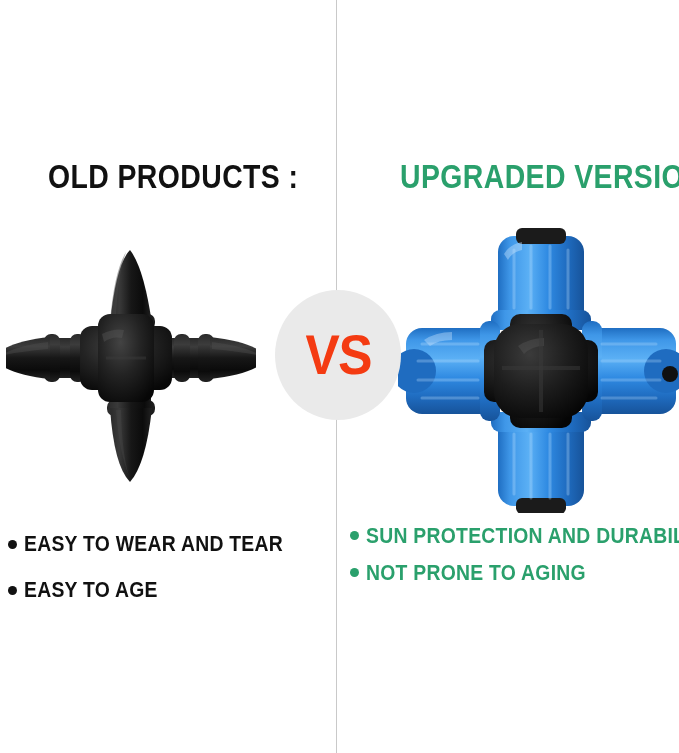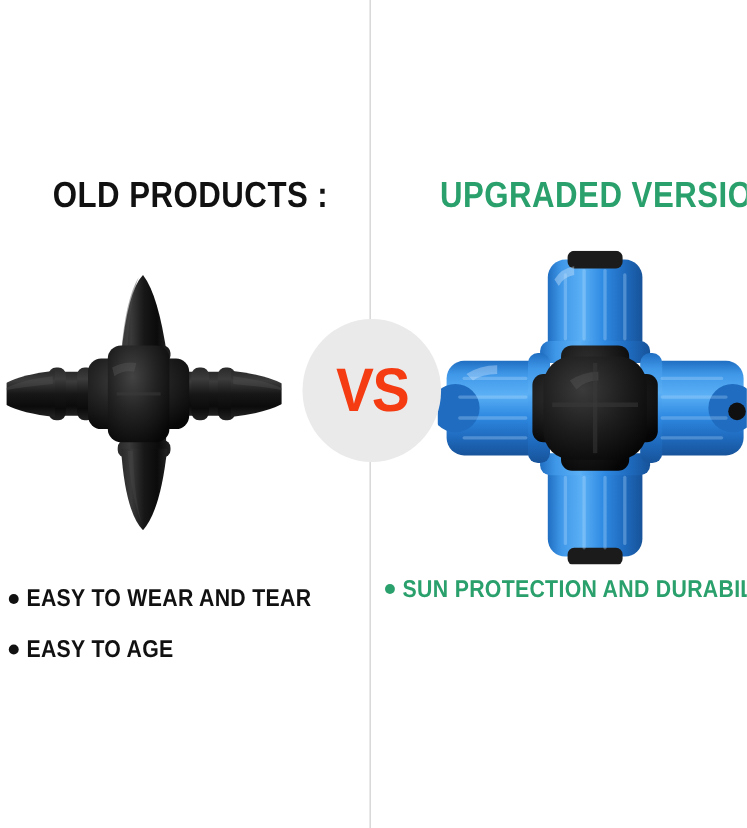--- a/index.html
+++ b/index.html
@@ -311,15 +311,19 @@
         <path d="M143 102 L143 184" stroke="#3a3a3a" stroke-width="4" opacity="0.5"></path>
       </g>
     </svg>
   </div>
 
   <ul id="list-new" class="bullet-list">
     <li class="bullet-item">
       <span class="bullet-dot"></span>
       <span class="bullet-label">SUN PROTECTION AND DURABILITY</span>
     </li>
+    <li class="bullet-item">
+      <span class="bullet-dot"></span>
+      <span class="bullet-label">NOT PRONE TO AGING</span>
+    </li>
   </ul>
 
 </div>
 
 </body></html>

